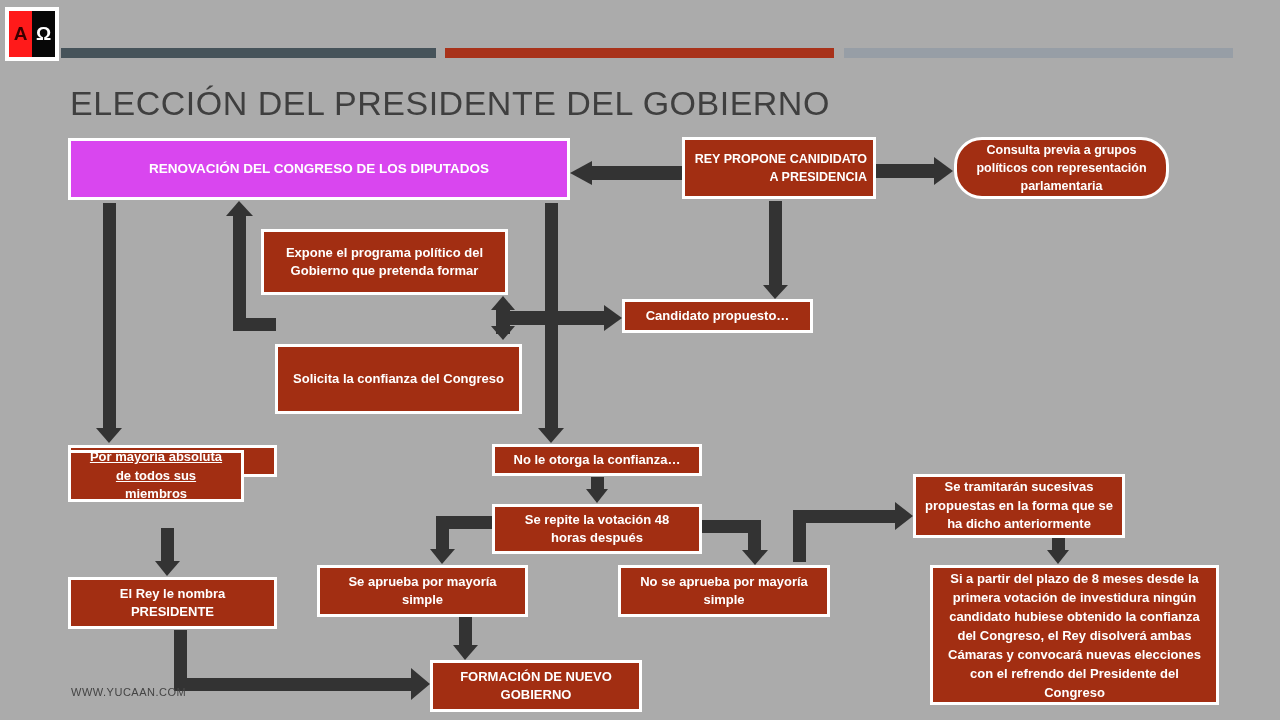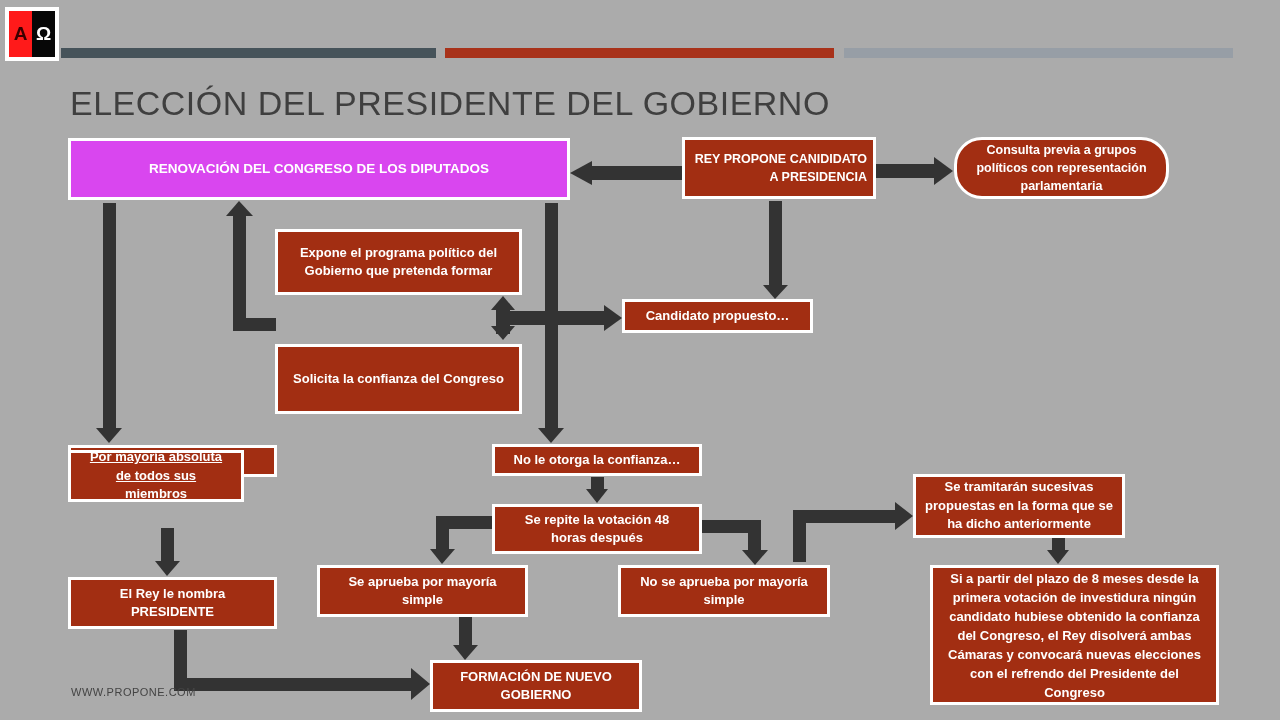--- a/index.html
+++ b/index.html
@@ -132,28 +132,28 @@
       <rect x="174" y="630" width="13" height="60"></rect>
       <rect x="174" y="678" width="240" height="13"></rect>
       <polygon points="430,684 411,668 411,700"></polygon>
     </g>
   </g>
 </svg>
 
 <div class="box dark" style="left:68px;top:138px;width:502px;height:62px;">RENOVACIÓN DEL CONGRESO DE LOS DIPUTADOS</div>
 <div class="box" style="left:682px;top:137px;width:194px;height:62px;font-size:12.5px;line-height:18px;text-align:right;">REY PROPONE CANIDIDATO A PRESIDENCIA</div>
 <div class="box" style="left:954px;top:137px;width:215px;height:62px;font-size:12.5px;line-height:18px;border-radius:28px;">Consulta previa a grupos políticos con representación parlamentaria</div>
-<div class="box" style="left:275px;top:229px;width:247px;height:66px;padding:10px 14px;">Expone el programa político del Gobierno que pretenda formar</div>
+<div class="box" style="left:261px;top:229px;width:247px;height:66px;padding:10px 14px;">Expone el programa político del Gobierno que pretenda formar</div>
 <div class="box" style="left:622px;top:299px;width:191px;height:34px;">Candidato propuesto…</div>
 <div class="box" style="left:275px;top:344px;width:247px;height:70px;">Solicita la confianza del Congreso</div>
 
 <div class="box" style="left:68px;top:445px;width:209px;height:32px;">Le otorga la obtenido…</div>
 <div class="box" style="left:68px;top:450px;width:176px;height:52px;padding:0 18px;text-decoration:underline;">Por mayoría absoluta de todos sus miembros</div>
 <div class="box" style="left:492px;top:444px;width:210px;height:32px;">No le otorga la confianza…</div>
 <div class="box" style="left:492px;top:504px;width:210px;height:50px;padding:0 26px;">Se repite la votación 48 horas después</div>
 <div class="box" style="left:317px;top:565px;width:211px;height:52px;padding:12px 16px;">Se aprueba por mayoría simple</div>
 <div class="box" style="left:618px;top:565px;width:212px;height:52px;padding:0 8px;">No se aprueba por mayoría simple</div>
 <div class="box" style="left:913px;top:474px;width:212px;height:64px;padding:0 8px;line-height:18.5px;">Se tramitarán sucesivas propuestas en la forma que se ha dicho anteriormente</div>
 <div class="box" style="left:930px;top:565px;width:289px;height:140px;padding:0 6px;line-height:19px;">Si a partir del plazo de 8 meses desde la primera votación de investidura ningún candidato hubiese obtenido la confianza del Congreso, el Rey disolverá ambas Cámaras y convocará nuevas elecciones con el refrendo del Presidente del Congreso</div>
 <div class="box" style="left:68px;top:577px;width:209px;height:52px;padding:0 34px;">El Rey le nombra PRESIDENTE</div>
 <div class="box" style="left:430px;top:660px;width:212px;height:52px;padding:0 16px;">FORMACIÓN DE NUEVO GOBIERNO</div>
 
-<div class="footer">WWW.PROPONE.COM</div>
+<div class="footer">WWW.YUCAAN.COM</div>
 
 </body></html>

